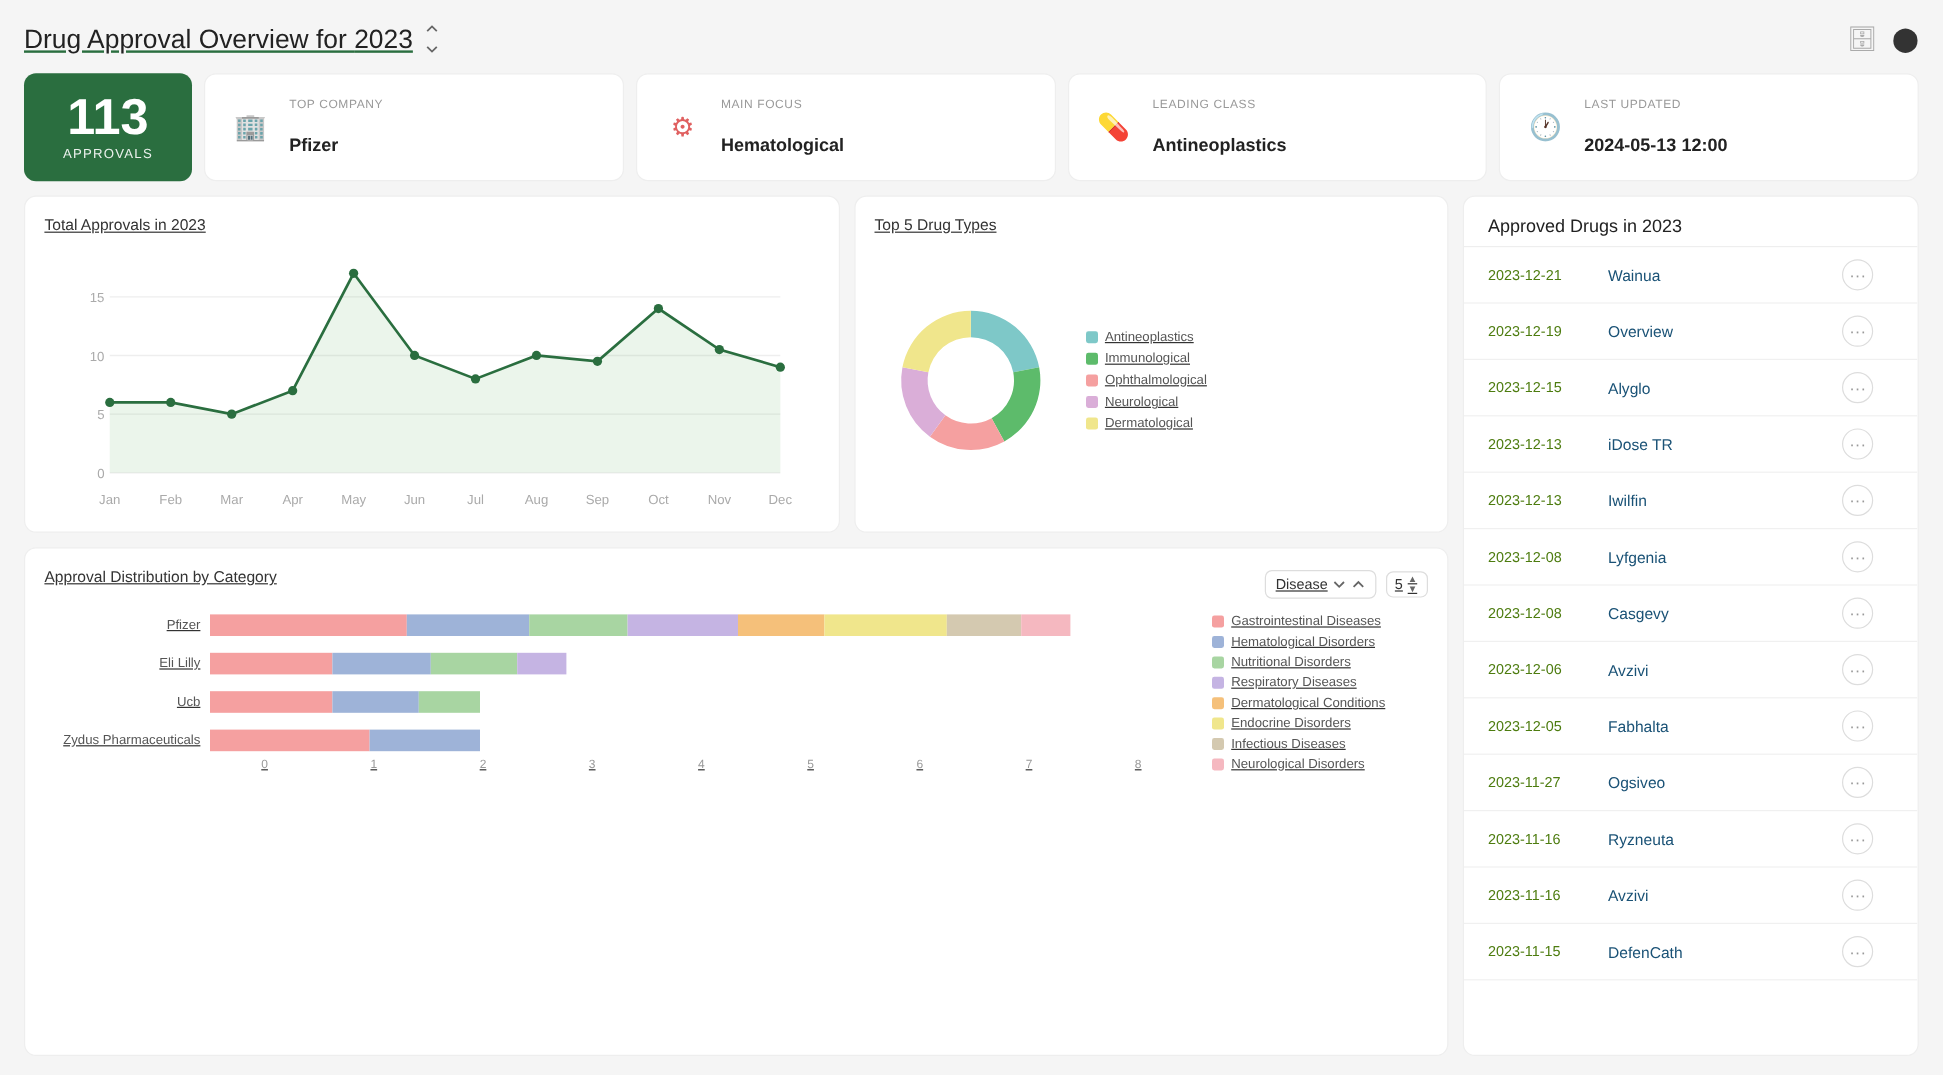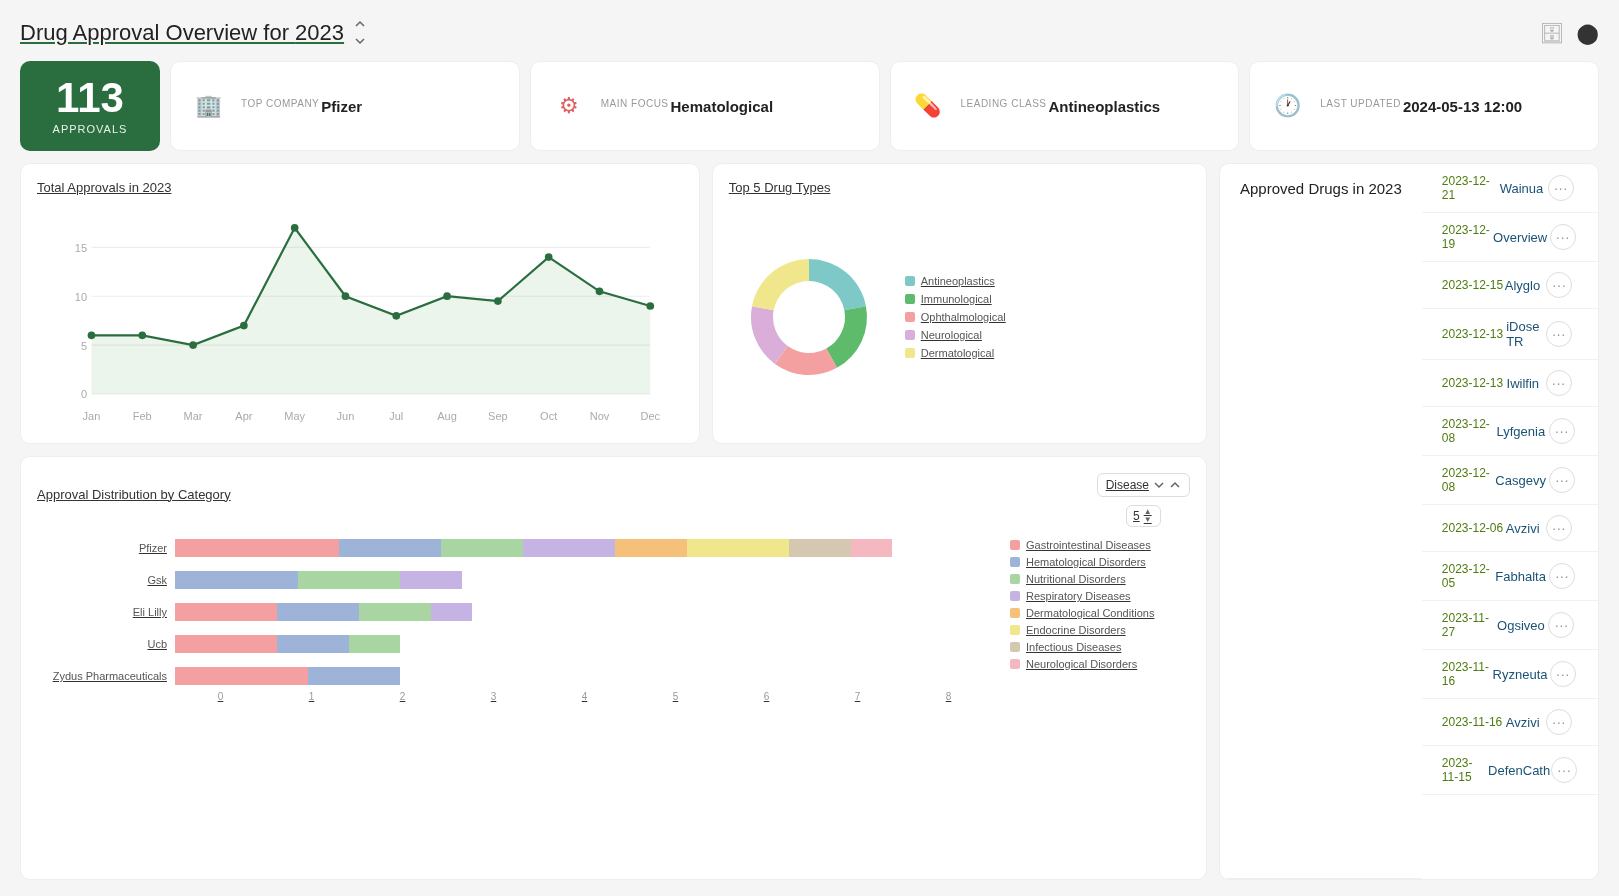--- a/index.html
+++ b/index.html
@@ -88,21 +88,21 @@
       align-items: center;
       gap: 14px;
       flex: 1;
       border: 1px solid #eee;
     }
     .stat-card-icon {
       width: 36px; height: 36px;
       display: flex; align-items: center; justify-content: center;
       font-size: 22px;
     }
-    .stat-card-info { display: flex; gap: 2px; }
+    .stat-card-info { display: flex; flex-direction: column; gap: 20px; }
     .stat-card-label {
       font-size: 10px;
       color: #999;
       text-transform: uppercase;
       letter-spacing: 0.5px;
     }
     .stat-card-value {
       font-size: 15px;
       font-weight: 600;
       color: #222;
@@ -122,21 +122,21 @@
       flex: 1;
       min-width: 0;
       text-decoration: underline;
     }
     .right-panel {
       width: 380px;
       background: white;
       border-radius: 10px;
       border: 1px solid #eee;
       display: flex;
-      flex-direction: row;
+      flex-direction: column;
       overflow: hidden;
     }
 
     
     .charts-row {
       display: flex;
       gap: 12px;
     }
     .chart-card {
       background: white;
@@ -200,21 +200,20 @@
     .bar-chart-header {
       display: flex;
       justify-content: space-between;
       align-items: center;
       margin-bottom: 12px;
     }
     .bar-controls {
       display: flex;
       gap: 8px;
       align-items: center;
-      flex-direction: column;
     }
     .select-control {
       border: 1px solid #ddd;
       border-radius: 6px;
       padding: 4px 8px;
       font-size: 12px;
       background: white;
       display: flex;
       align-items: center;
       gap: 4px;
@@ -527,28 +526,20 @@
                     <div class="bar-segment" style="background: rgb(158, 179, 216); width: 12.5%;"></div>
                     <div class="bar-segment" style="background: rgb(168, 213, 162); width: 10%;"></div>
                     <div class="bar-segment" style="background: rgb(197, 180, 227); width: 11.25%;"></div>
                     <div class="bar-segment" style="background: rgb(245, 192, 122); width: 8.75%;"></div>
                     <div class="bar-segment" style="background: rgb(240, 230, 140); width: 12.5%;"></div>
                     <div class="bar-segment" style="background: rgb(212, 201, 176); width: 7.5%;"></div>
                     <div class="bar-segment" style="background: rgb(245, 184, 192); width: 5%;"></div>
                   </div>
                 </div>
                 <div class="bar-row">
-                  <div class="bar-label">Gsk</div>
-                  <div class="bar-track">
-                    <div class="bar-segment" style="background: rgb(158, 179, 216); width: 15%;"></div>
-                    <div class="bar-segment" style="background: rgb(168, 213, 162); width: 12.5%;"></div>
-                    <div class="bar-segment" style="background: rgb(197, 180, 227); width: 7.5%;"></div>
-                  </div>
-                </div>
-                <div class="bar-row">
                   <div class="bar-label">Eli Lilly</div>
                   <div class="bar-track">
                     <div class="bar-segment" style="background: rgb(245, 160, 160); width: 12.5%;"></div>
                     <div class="bar-segment" style="background: rgb(158, 179, 216); width: 10%;"></div>
                     <div class="bar-segment" style="background: rgb(168, 213, 162); width: 8.75%;"></div>
                     <div class="bar-segment" style="background: rgb(197, 180, 227); width: 5%;"></div>
                   </div>
                 </div>
                 <div class="bar-row">
                   <div class="bar-label">Ucb</div>

